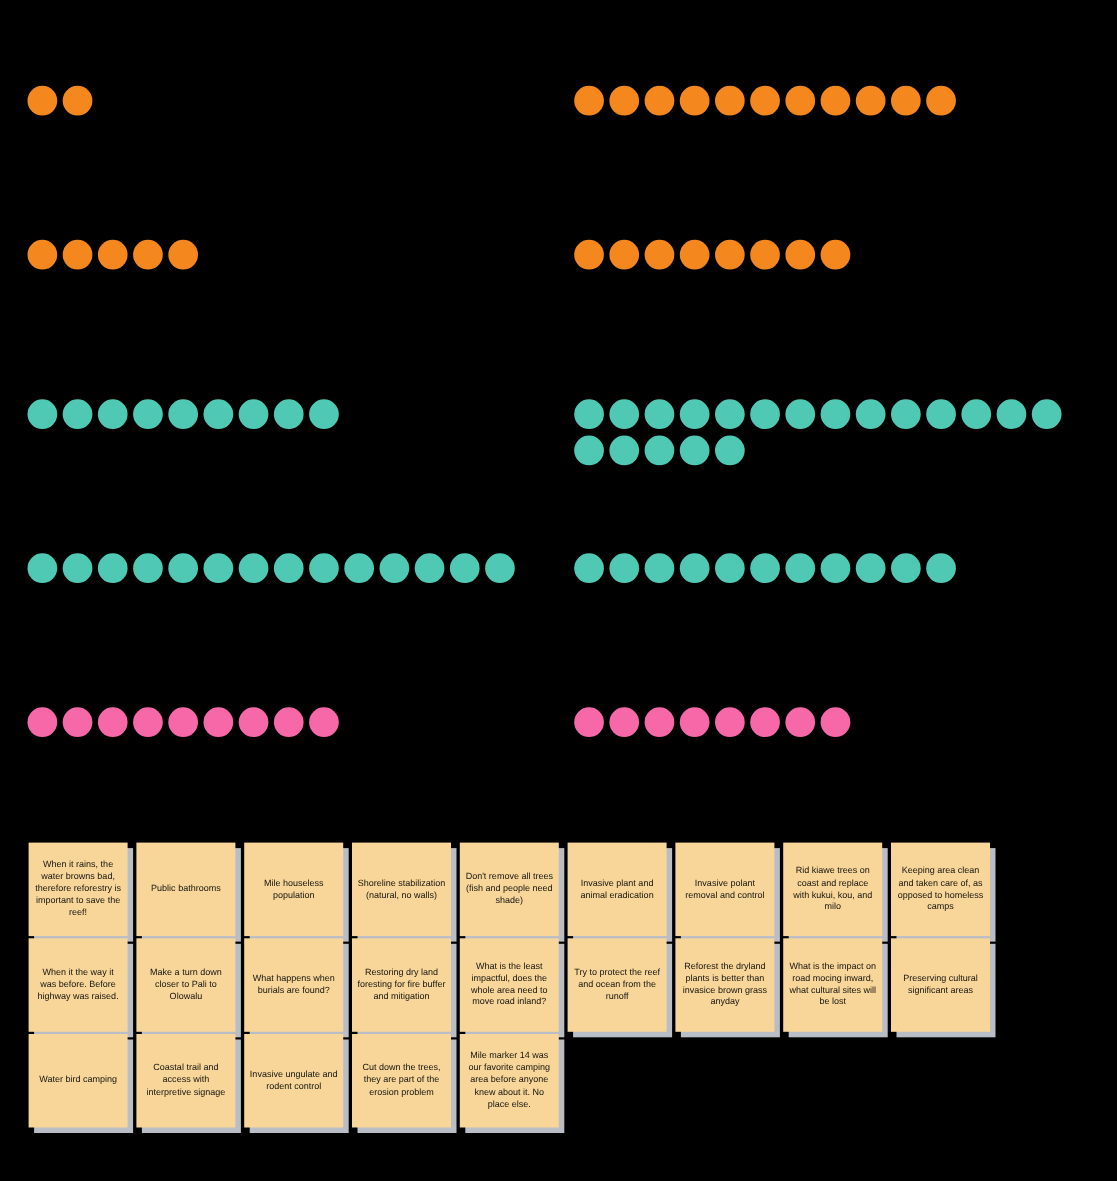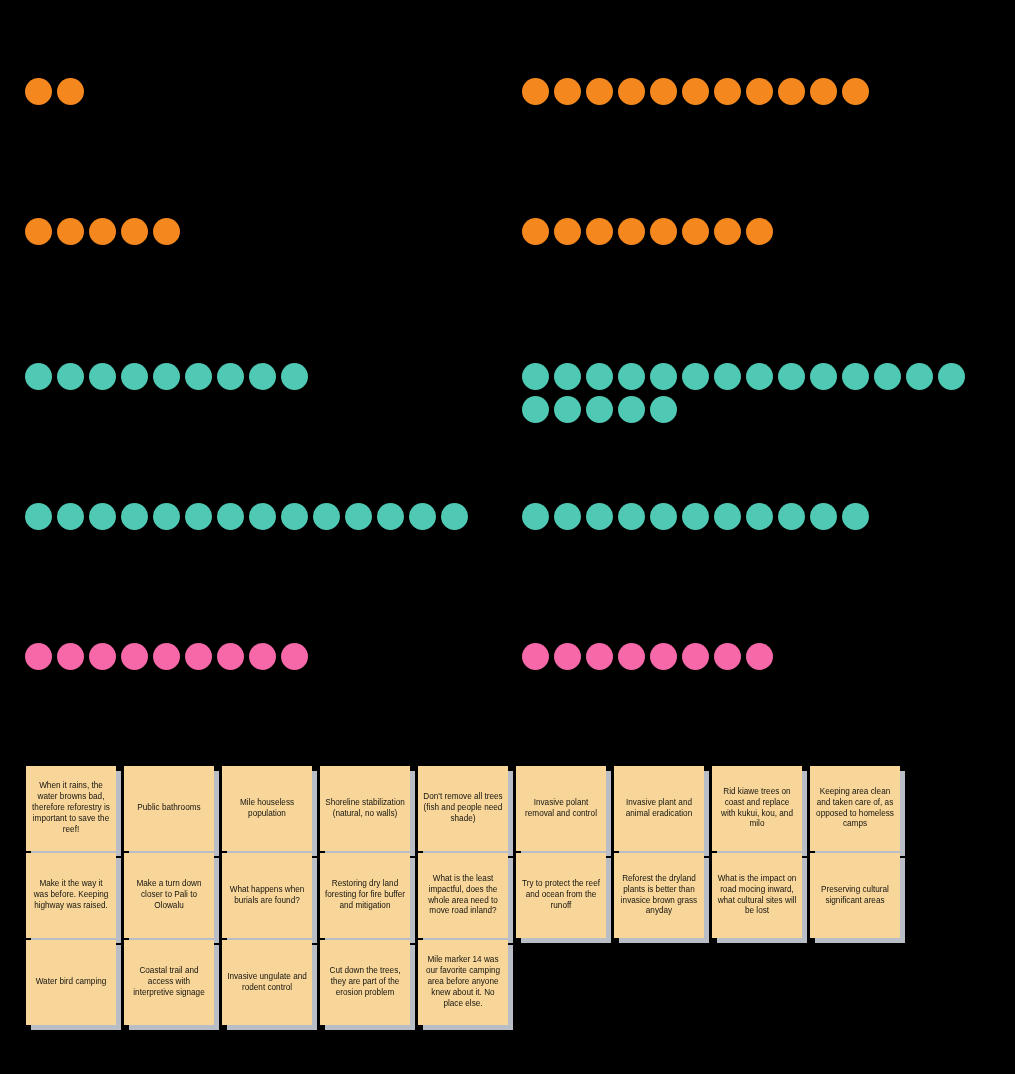--- a/index.html
+++ b/index.html
@@ -284,47 +284,47 @@
         </div>
         <div class="note">
           <div class="note-shadow"></div>
           <div class="note-body">
             <div class="note-text">Don't remove all trees (fish and people need shade)</div>
           </div>
         </div>
         <div class="note">
           <div class="note-shadow"></div>
           <div class="note-body">
+            <div class="note-text">Invasive plant and animal eradication</div>
+          </div>
+        </div>
+        <div class="note">
+          <div class="note-shadow"></div>
+          <div class="note-body">
             <div class="note-text">Invasive polant removal and control</div>
           </div>
         </div>
         <div class="note">
           <div class="note-shadow"></div>
           <div class="note-body">
-            <div class="note-text">Invasive plant and animal eradication</div>
-          </div>
-        </div>
-        <div class="note">
-          <div class="note-shadow"></div>
-          <div class="note-body">
             <div class="note-text">Rid kiawe trees on coast and replace with kukui, kou, and milo</div>
           </div>
         </div>
         <div class="note">
           <div class="note-shadow"></div>
           <div class="note-body">
             <div class="note-text">Keeping area clean and taken care of, as opposed to homeless camps</div>
           </div>
         </div>
       </div>
       <div class="notes-row">
         <div class="note">
           <div class="note-shadow"></div>
           <div class="note-body">
-            <div class="note-text">Make it the way it was before. Keeping highway was raised.</div>
+            <div class="note-text">When it the way it was before. Before highway was raised.</div>
           </div>
         </div>
         <div class="note">
           <div class="note-shadow"></div>
           <div class="note-body">
             <div class="note-text">Make a turn down closer to Pali to Olowalu</div>
           </div>
         </div>
         <div class="note">
           <div class="note-shadow"></div>

